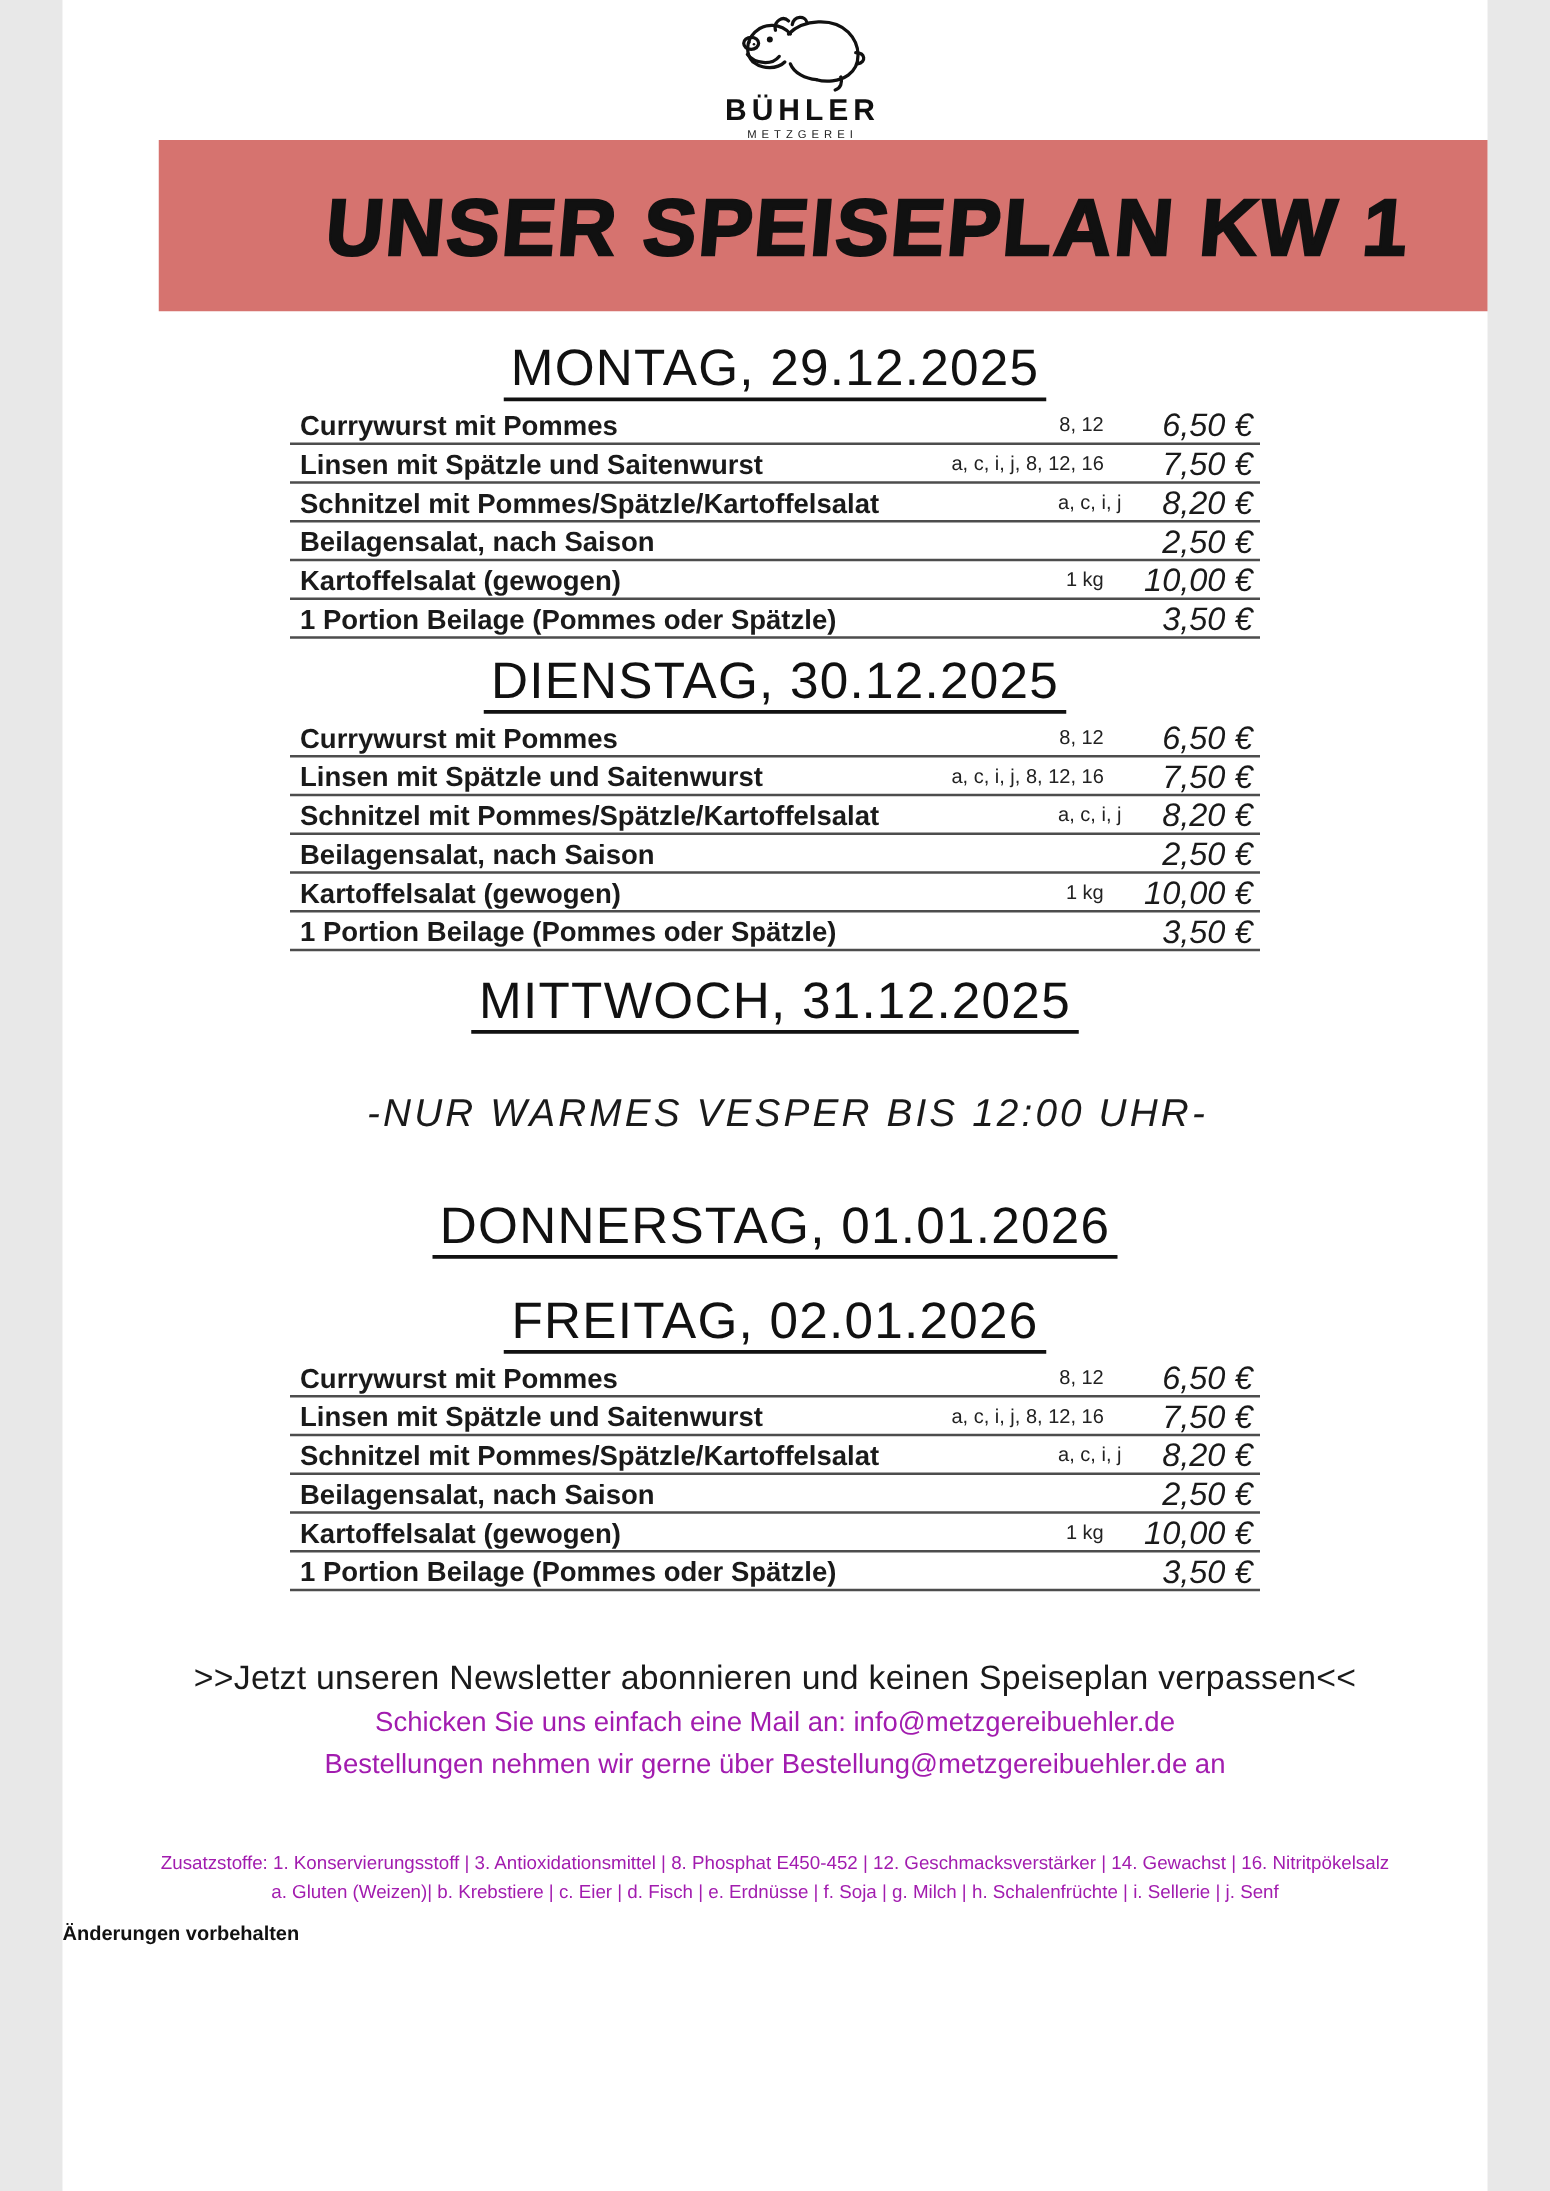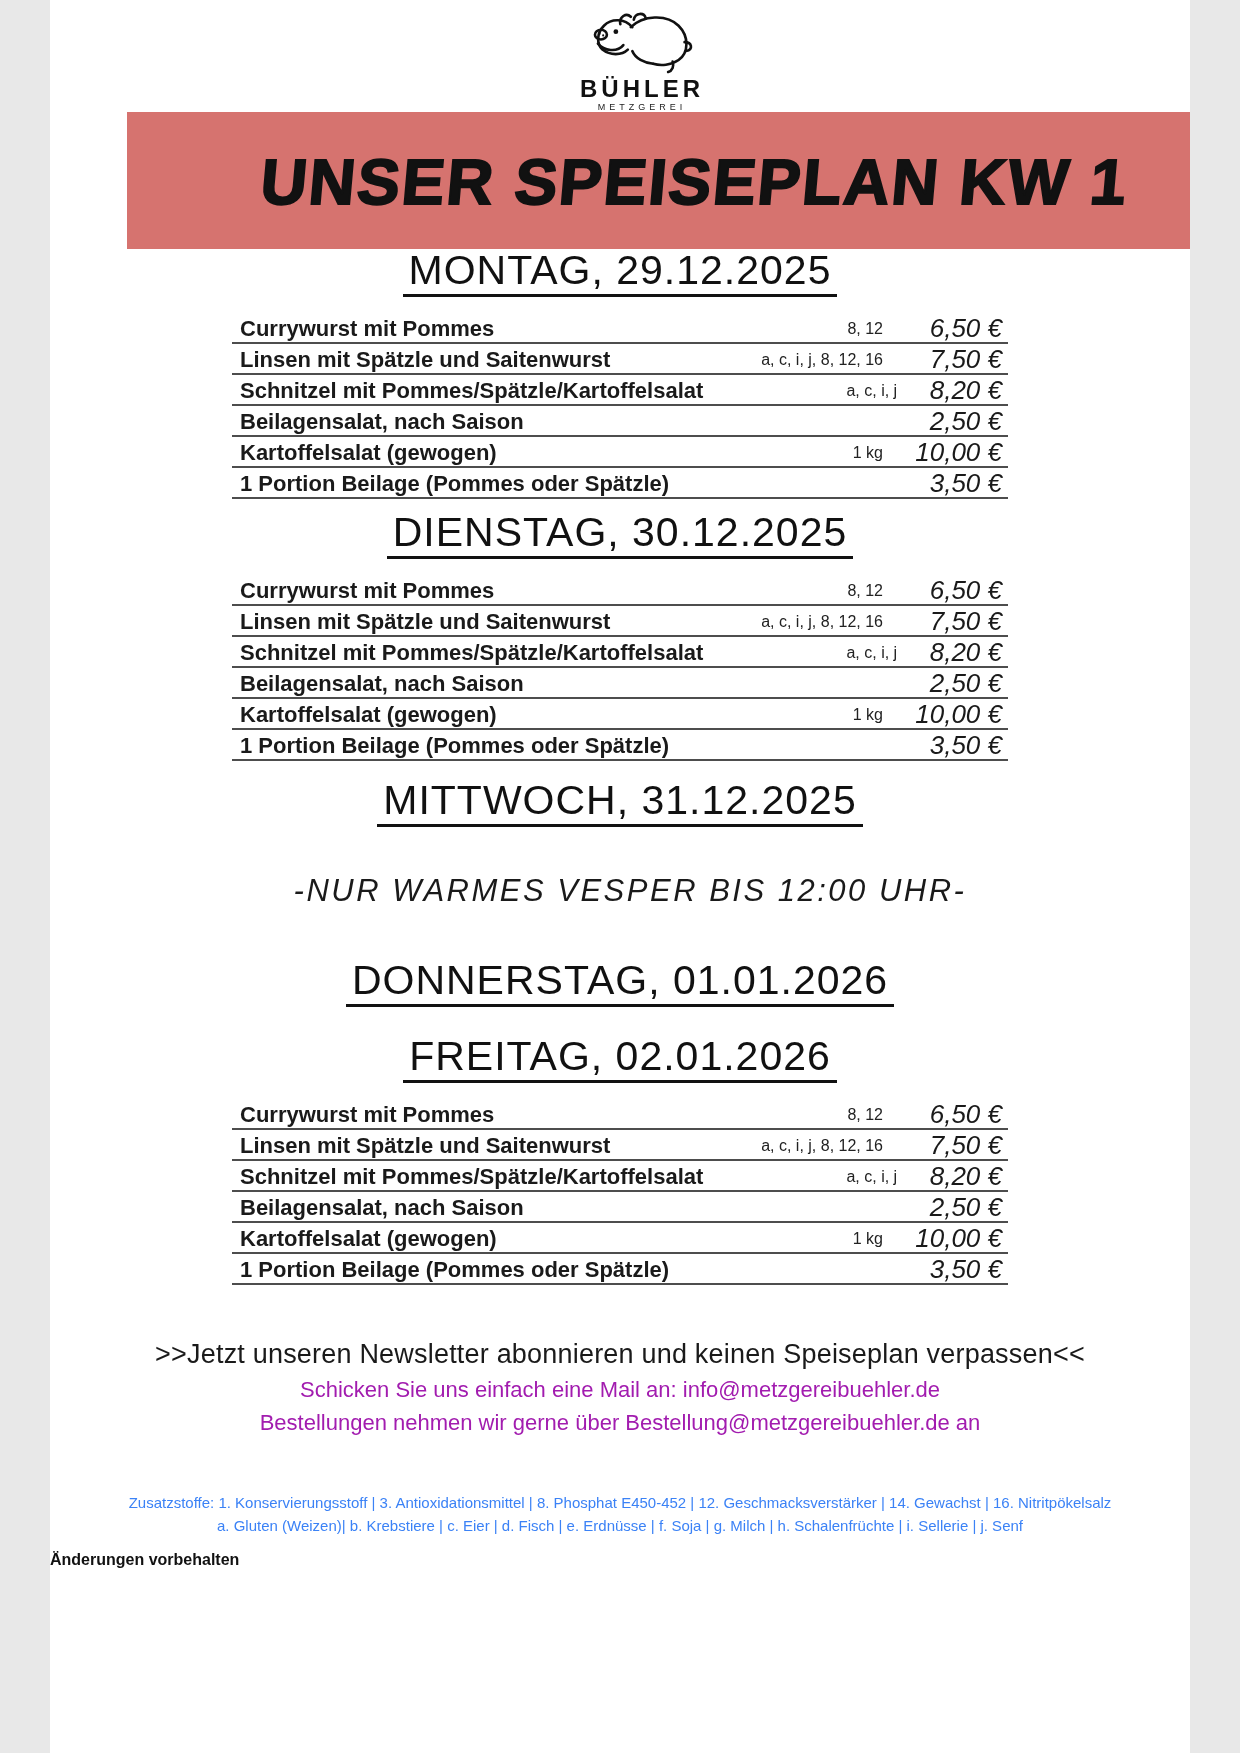--- a/index.html
+++ b/index.html
@@ -32,50 +32,50 @@
     line-height:1.05; white-space:nowrap;
   }
 
   
   .day-heading-wrap { text-align:center; }
   .day-heading {
     display:inline-block; font-size:41px; font-weight:400; letter-spacing:1px;
     color:#111; line-height:1.05; border-bottom:3px solid #111; padding:0 6px 2px;
     white-space:nowrap;
   }
-  .mt-montag      { }
+  .mt-montag      { margin-top:24px; }
   .mt-dienstag    { margin-top:12px; }
   .mt-mittwoch    { margin-top:18px; }
   .mt-donnerstag  { margin-top:50px; }
   .mt-freitag     { margin-top:28px; }
 
   .day-note {
     text-align:center; font-size:31px; font-style:italic; font-weight:400;
     letter-spacing:2.5px; color:#1a1a1a; white-space:nowrap;padding-left:20px;
   }
   .mt-note1 { margin-top:46px; }
   .mt-note2 { margin-top:48px; }
 
   
-  .menu-table { width:776px; margin:16px auto 0; }
+  .menu-table { width:776px; margin:4px auto 0; }
   .menu-row {
     display:flex; align-items:flex-end; height:31px;
     border-bottom:2px solid #4d4d4d; padding-bottom:1px;
   }
   .col-name  { flex:1; font-size:22px; font-weight:700; line-height:1.15; padding-left:8px; white-space:nowrap; }
   .col-info  { width:220px; text-align:right; font-size:16px; font-weight:400; color:#222; padding-bottom:3px; white-space:nowrap; }
   .col-price { width:125px; text-align:right; font-size:26px; font-weight:400; line-height:1.0; padding-right:6px; white-space:nowrap;font-style:italic; }
 
   
   .newsletter { margin-top:54px; text-align:center; }
   .newsletter-main { font-size:27px; font-weight:400; color:#1a1a1a; letter-spacing:0.2px; white-space:nowrap; }
   .newsletter-line { font-size:22px; font-weight:400; color:#a21caf; margin-top:7px; white-space:nowrap; }
 
   
-  .footer { margin-top:56px; text-align:center; color:#3b82f6; }
+  .footer { margin-top:56px; text-align:center; color:#a21caf; }
   .footer-line { font-size:15px; line-height:1.5; white-space:nowrap; }
   .footer-note {
     margin-top:14px; text-align:left; padding-right:71px;
     font-size:16px; font-weight:700; color:#111;
   }
 </style>
 </head>
 <body>
 
 <div class="page">

